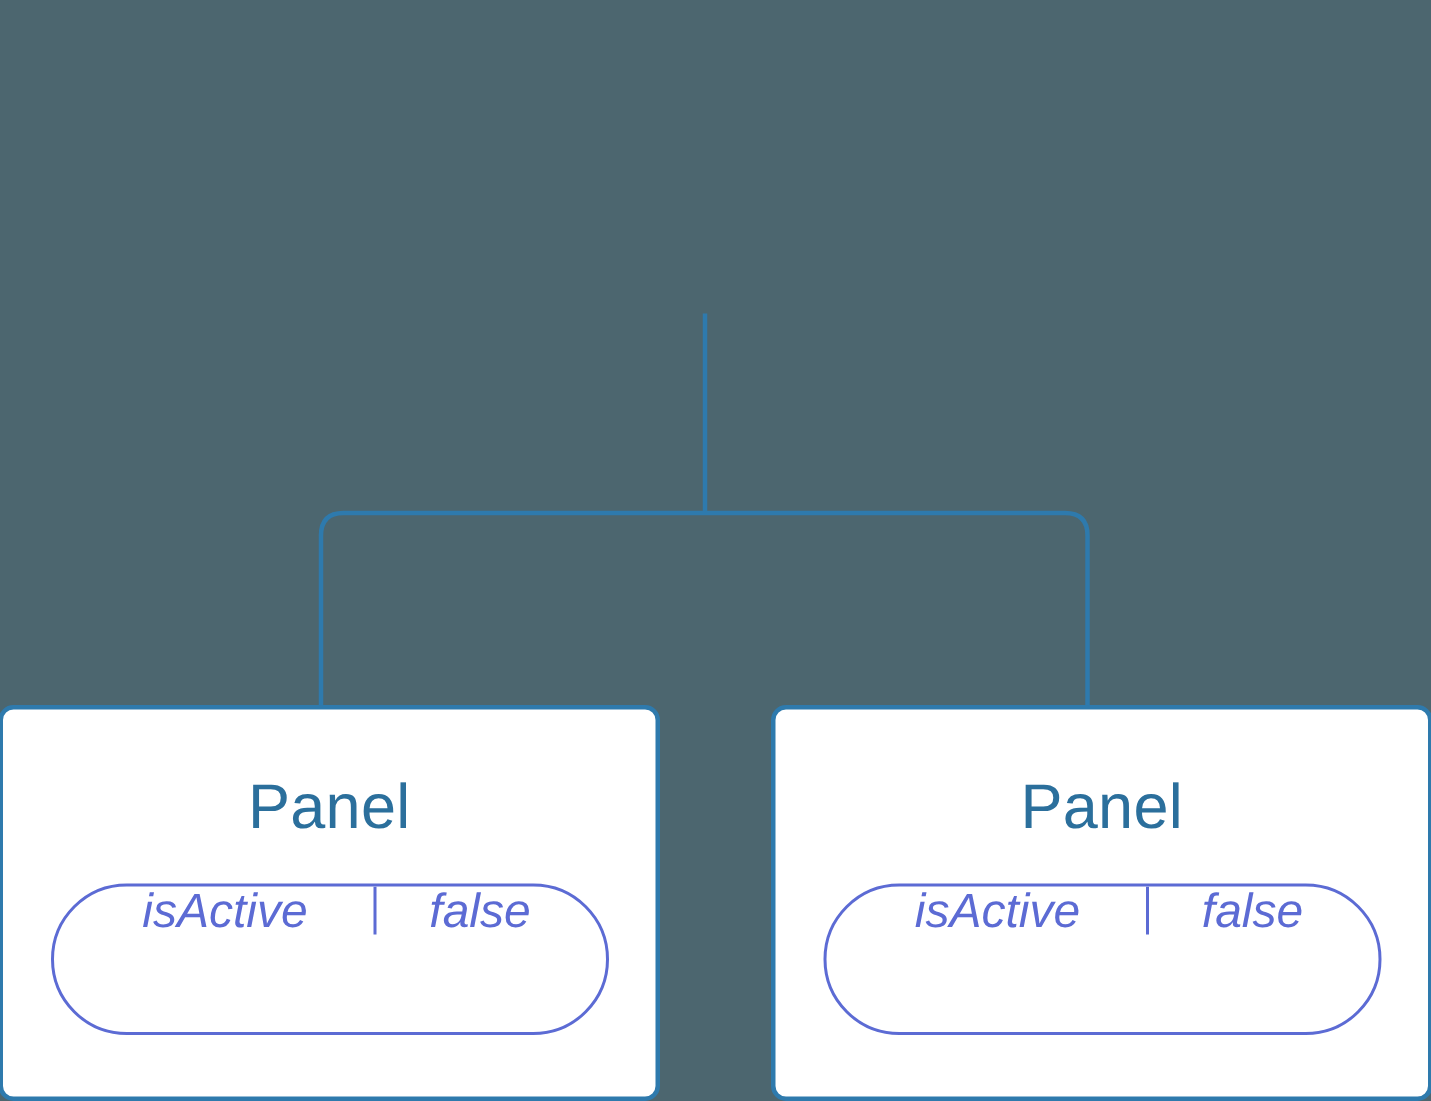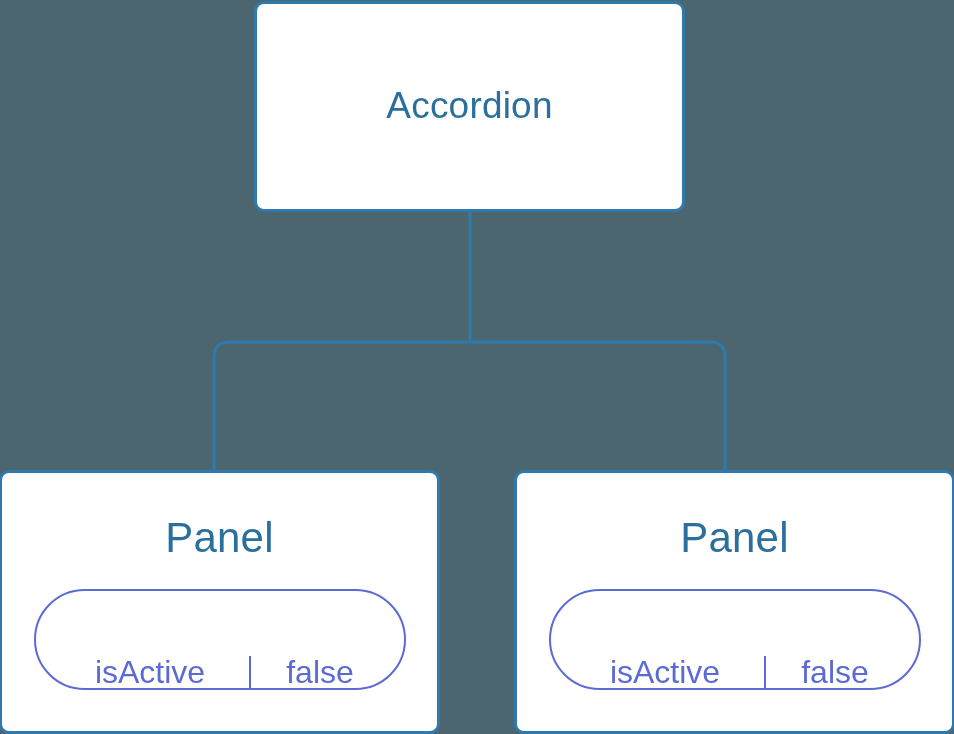--- a/index.html
+++ b/index.html
@@ -75,23 +75,24 @@
   }
 
   
   .prop-pill {
     margin-top: 28px;
     height: 101px;
     border: 2px solid #5c6bd4;
     border-radius: 52px;
     box-sizing: border-box;
     display: flex;
-    align-items: flex-end;
+    align-items: flex-start;
     background: #ffffff;
     overflow: hidden;
+    font-style: italic;
   }
   .prop-key,
   .prop-val {
     display: flex;
     align-items: center;
     justify-content: center;
     color: #5c6bd4;
     font-size: 32px;
     line-height: 1;
     white-space: nowrap;
@@ -113,23 +114,20 @@
 <div id="stage">
 
   <svg id="connectors" width="954" height="734" viewBox="0 0 954 734" xmlns="http://www.w3.org/2000/svg">
 
     <path d="M470,209 L470,342" fill="none" stroke="#2e7aad" stroke-width="3"></path>
 
     <path d="M470,342 L229,342 Q214,342 214,357 L214,472" fill="none" stroke="#2e7aad" stroke-width="3" stroke-linecap="butt" stroke-linejoin="round"></path>
     <path d="M470,342 L710,342 Q725,342 725,357 L725,472" fill="none" stroke="#2e7aad" stroke-width="3" stroke-linecap="butt" stroke-linejoin="round"></path>
   </svg>
 
-  <div class="node node-root">
-    <div class="node-title">Accordion</div>
-  </div>
 
   <div class="node node-child node-child-left">
     <div class="node-title">Panel</div>
     <div class="prop-pill">
       <div class="prop-key">isActive</div>
       <div class="prop-val">false</div>
     </div>
   </div>
 
   <div class="node node-child node-child-right">

